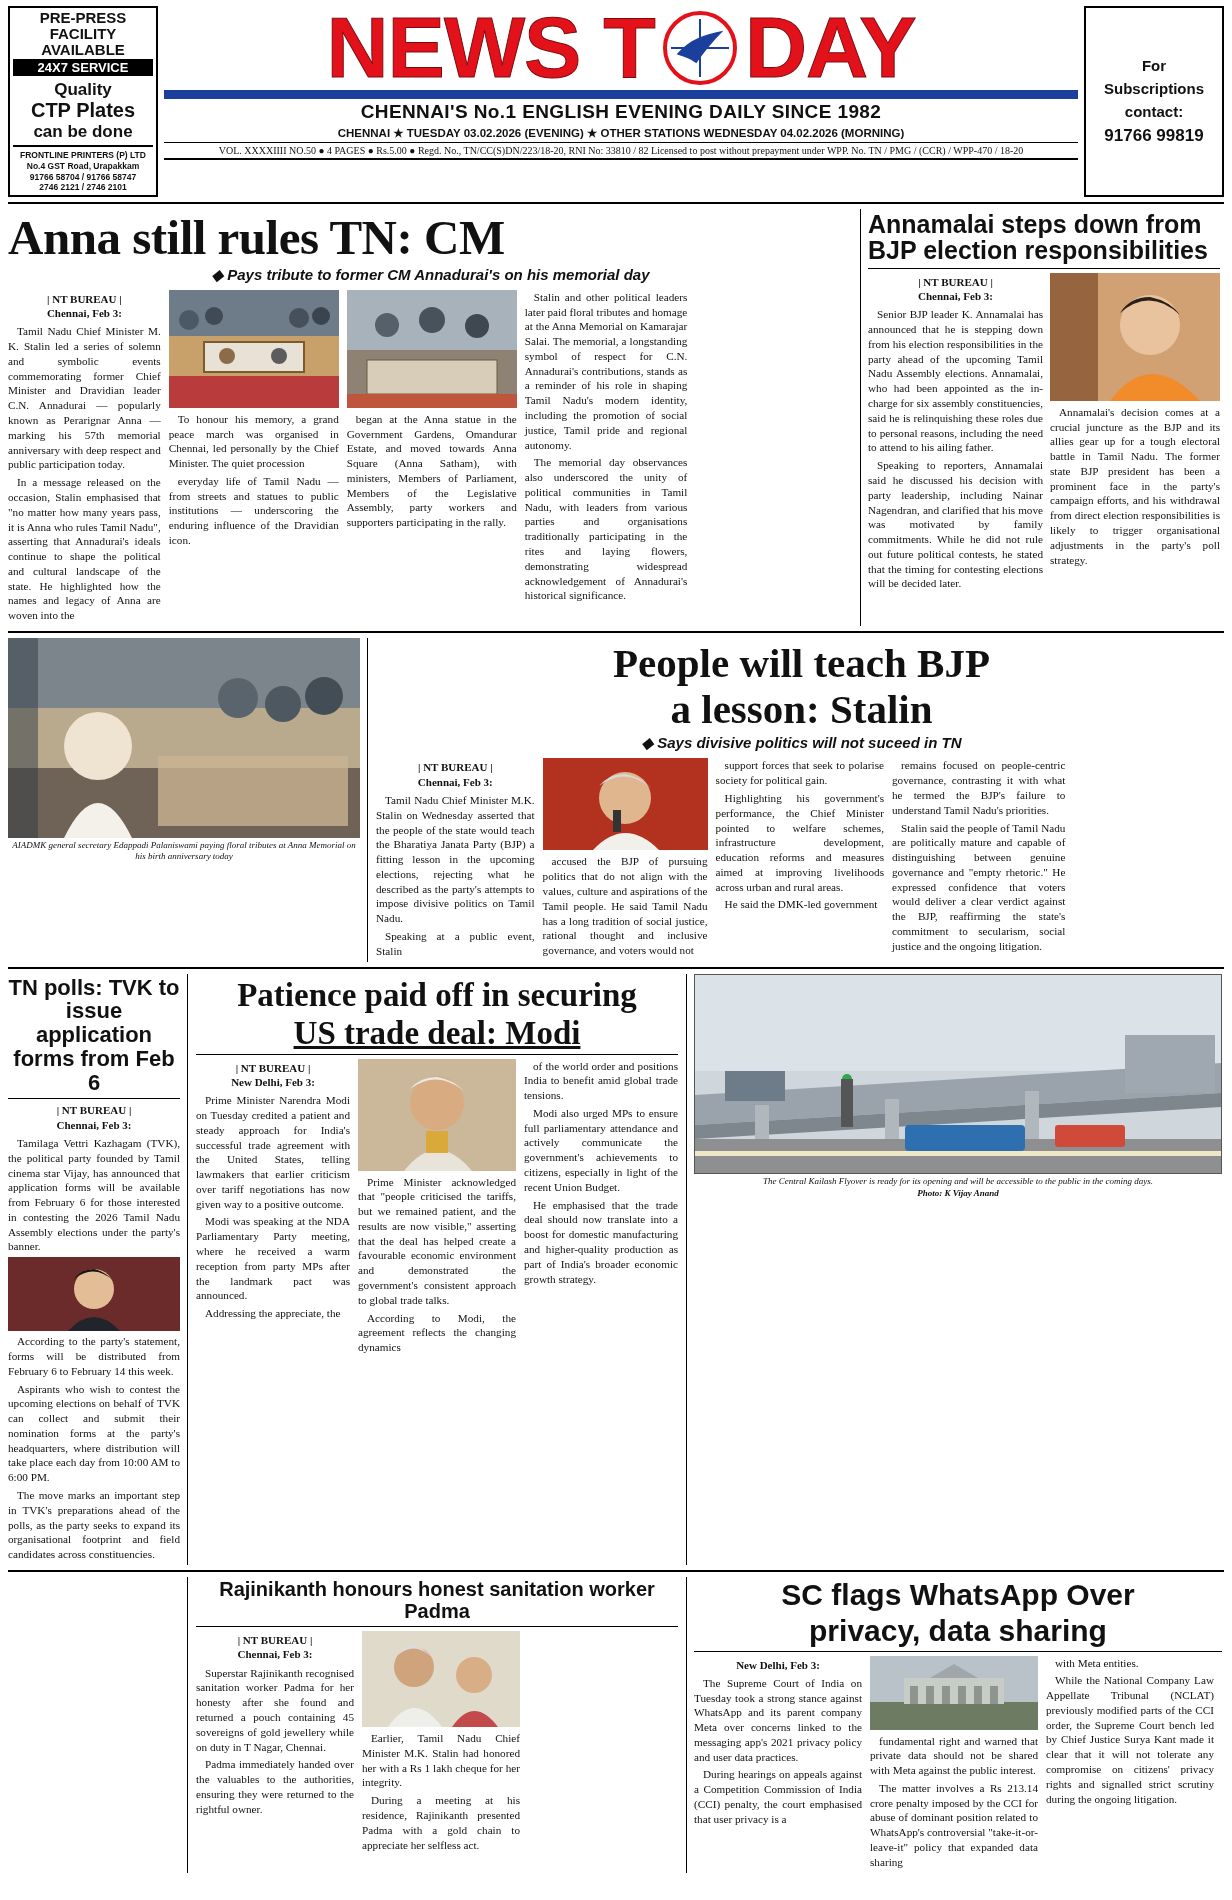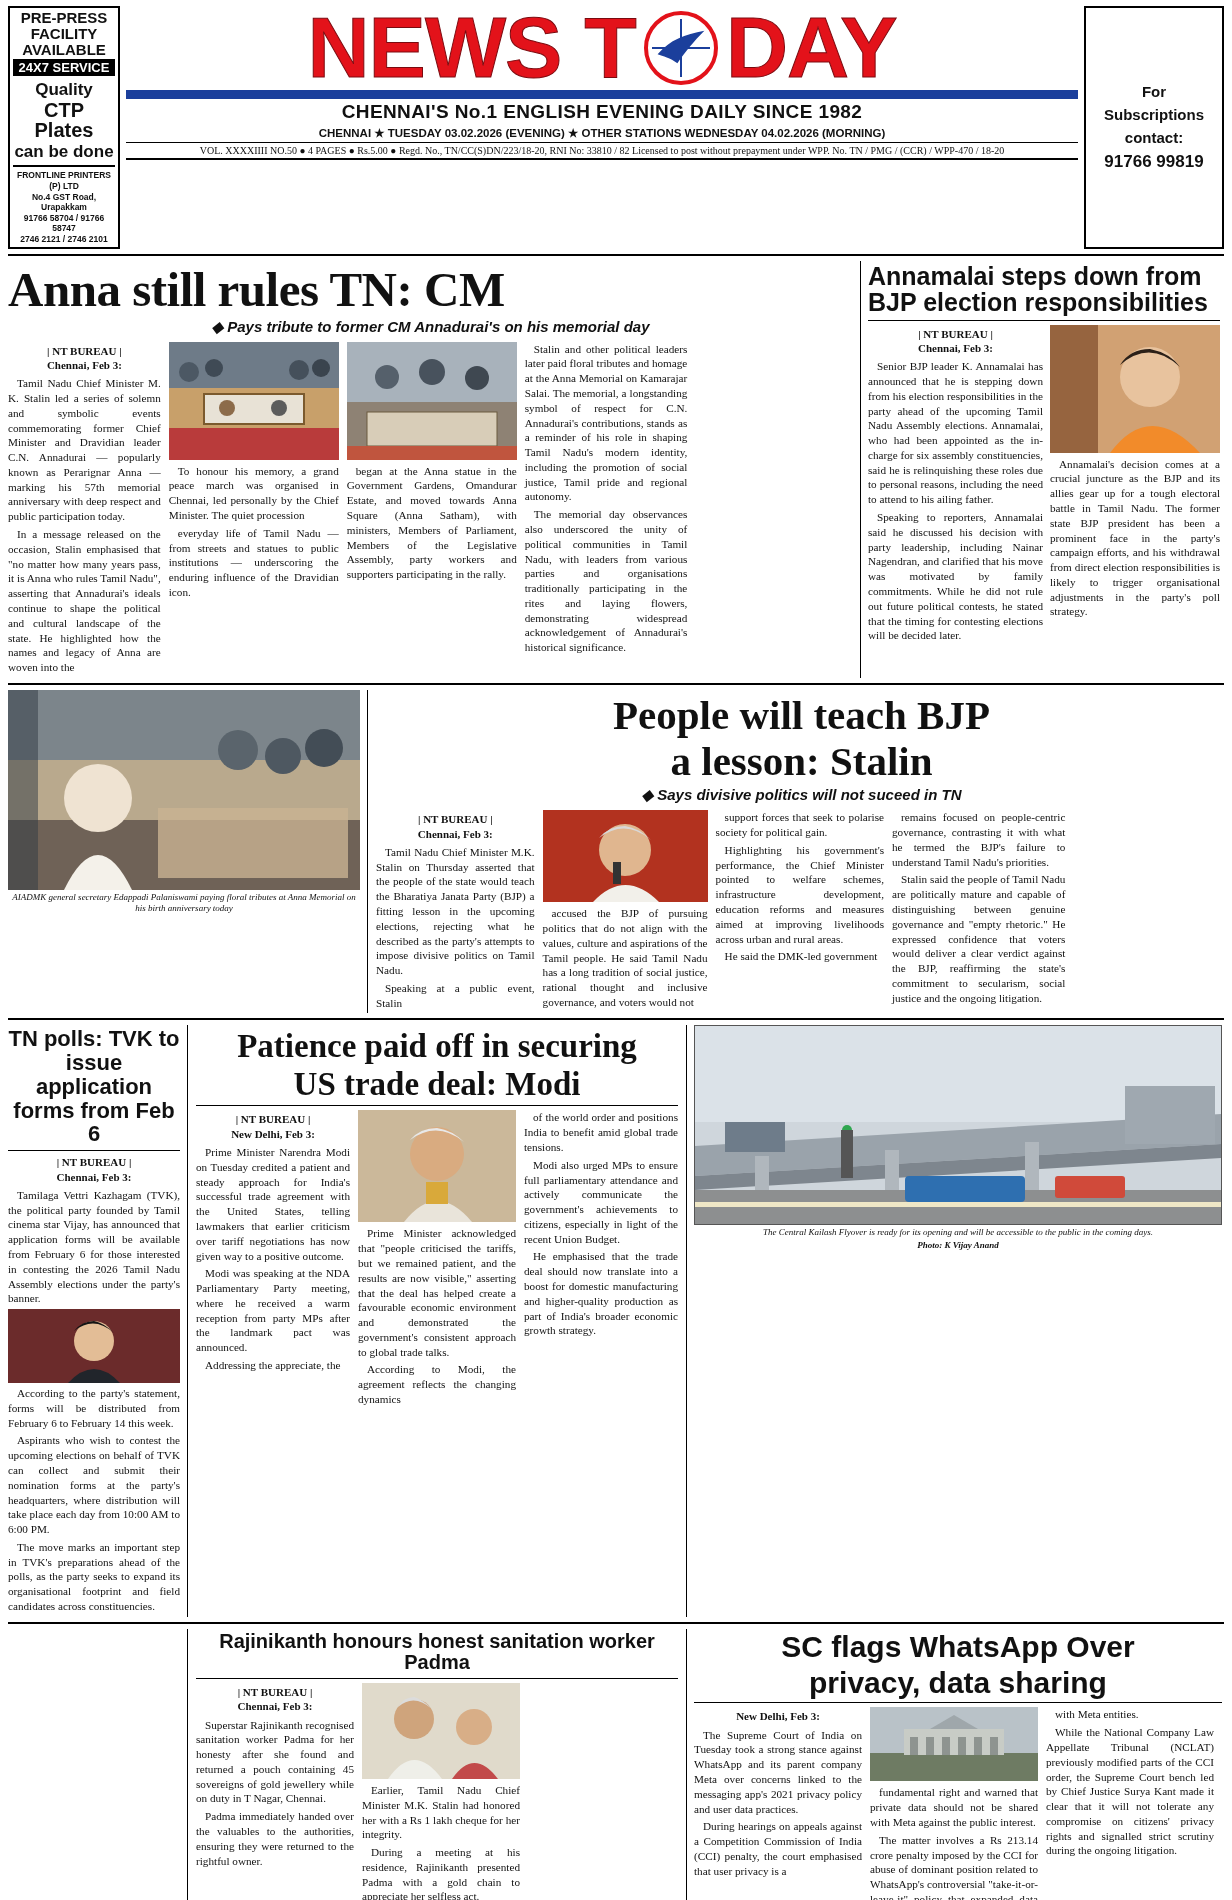--- a/index.html
+++ b/index.html
@@ -9,21 +9,21 @@
     background:#fff;
     font-family:"Liberation Serif", serif;
     color:#111;
     position:relative;
   }
   .page { width:1232px; height:1900px; padding:6px 8px; position:relative; }
 
   
   .masthead { display:flex; align-items:stretch; border-bottom:0; }
   .mast-left {
-    width:112px; border:2px solid #000; padding:2px 3px;
+    width:150px; border:2px solid #000; padding:2px 3px;
     text-align:center; font-family:"Liberation Sans", sans-serif;
     display:flex; flex-direction:column; justify-content:flex-start;
   }
   .mast-left .l1 { font-weight:bold; font-size:15px; line-height:1.05; }
   .mast-left .l2 { font-weight:bold; font-size:15px; line-height:1.05; }
   .mast-left .l3 { background:#000; color:#fff; font-weight:bold; font-size:13px; margin:2px 0; padding:1px 0;}
   .mast-left .l4 { font-weight:bold; font-size:17px; margin-top:2px;}
   .mast-left .l5 { font-weight:bold; font-size:20px; line-height:1.0;}
   .mast-left hr { border:0; border-top:2px solid #000; margin:3px 0; }
   .mast-left .small { font-size:8.5px; font-weight:bold; line-height:1.25; }
@@ -249,21 +249,21 @@
 
     <div style="width:860px; border-left:1px solid #000; padding-left:8px;">
       <h2 class="serifbig">People will teach BJP</h2>
       <h2 class="serifbig">a lesson: Stalin</h2>
       <div class="kicker">◆ Says divisive politics will not suceed in TN</div>
       <div style="display:flex; gap:8px;">
         <div style="width:160px;">
           <div class="byline">| NT BUREAU |</div>
           <div class="byline" style="margin-top:-4px;">Chennai, Feb 3:</div>
           <div class="body-col">
-            <p>Tamil Nadu Chief Minister M.K. Stalin on Thursday asserted that the people of the state would teach the Bharatiya Janata Party (BJP) a fitting lesson in the upcoming elections, rejecting what he described as the party's attempts to impose divisive politics on Tamil Nadu.</p>
+            <p>Tamil Nadu Chief Minister M.K. Stalin on Wednesday asserted that the people of the state would teach the Bharatiya Janata Party (BJP) a fitting lesson in the upcoming elections, rejecting what he described as the party's attempts to impose divisive politics on Tamil Nadu.</p>
             <p>Speaking at a public event, Stalin</p>
           </div>
         </div>
         <div style="width:165px;">
           <div class="photo" style="height:92px;">
             <svg viewBox="0 0 165 92" width="165" height="92">
               <rect width="165" height="92" fill="#b2321f"></rect>
               <circle cx="82" cy="40" r="26" fill="#e0b68f"></circle>
               <path d="M50 92 Q82 58 116 92 Z" fill="#f2f0ea"></path>
               <rect x="70" y="52" width="8" height="22" fill="#333"></rect>
@@ -314,21 +314,21 @@
       </div>
       <div class="body-col">
         <p>According to the party's statement, forms will be distributed from February 6 to February 14 this week.</p>
         <p>Aspirants who wish to contest the upcoming elections on behalf of TVK can collect and submit their nomination forms at the party's headquarters, where distribution will take place each day from 10:00 AM to 6:00 PM.</p>
         <p>The move marks an important step in TVK's preparations ahead of the polls, as the party seeks to expand its organisational footprint and field candidates across constituencies.</p>
       </div>
     </div>
 
     <div style="width:500px; border-left:1px solid #000; border-right:1px solid #000; padding:0 8px;">
       <h2 class="serifbig" style="font-size:33px;">Patience paid off in securing</h2>
-      <h2 class="serifbig" style="font-size:33px;">US trade deal: Modi</h2>
+      <h2 class="serifbig" style="font-size:33px;text-decoration:underline;">US trade deal: Modi</h2>
       <div class="rule-thin"></div>
       <div style="display:flex; gap:8px;">
         <div style="width:158px;">
           <div class="byline">| NT BUREAU |</div>
           <div class="byline" style="margin-top:-4px;">New Delhi, Feb 3:</div>
           <div class="body-col">
             <p>Prime Minister Narendra Modi on Tuesday credited a patient and steady approach for India's successful trade agreement with the United States, telling lawmakers that earlier criticism over tariff negotiations has now given way to a positive outcome.</p>
             <p>Modi was speaking at the NDA Parliamentary Party meeting, where he received a warm reception from party MPs after the landmark pact was announced.</p>
             <p>Addressing the appreciate, the</p>
           </div>

